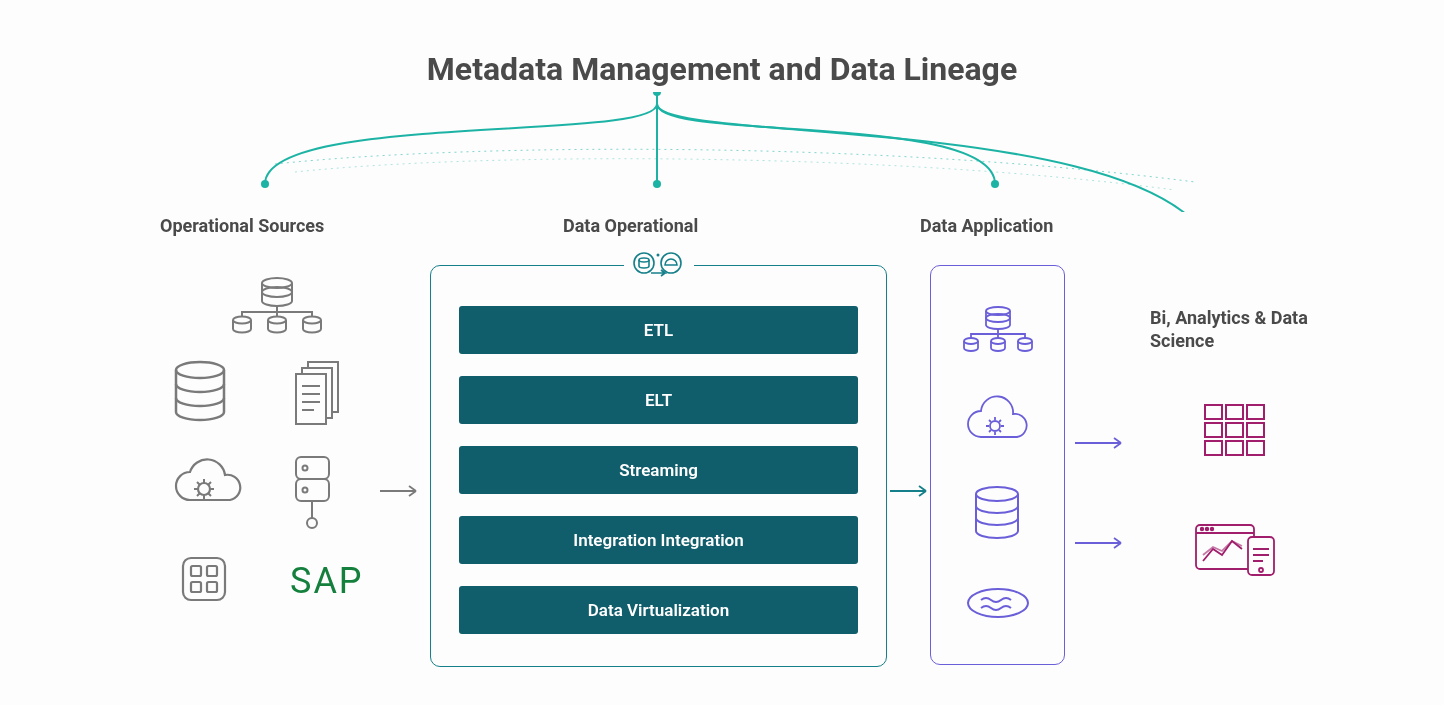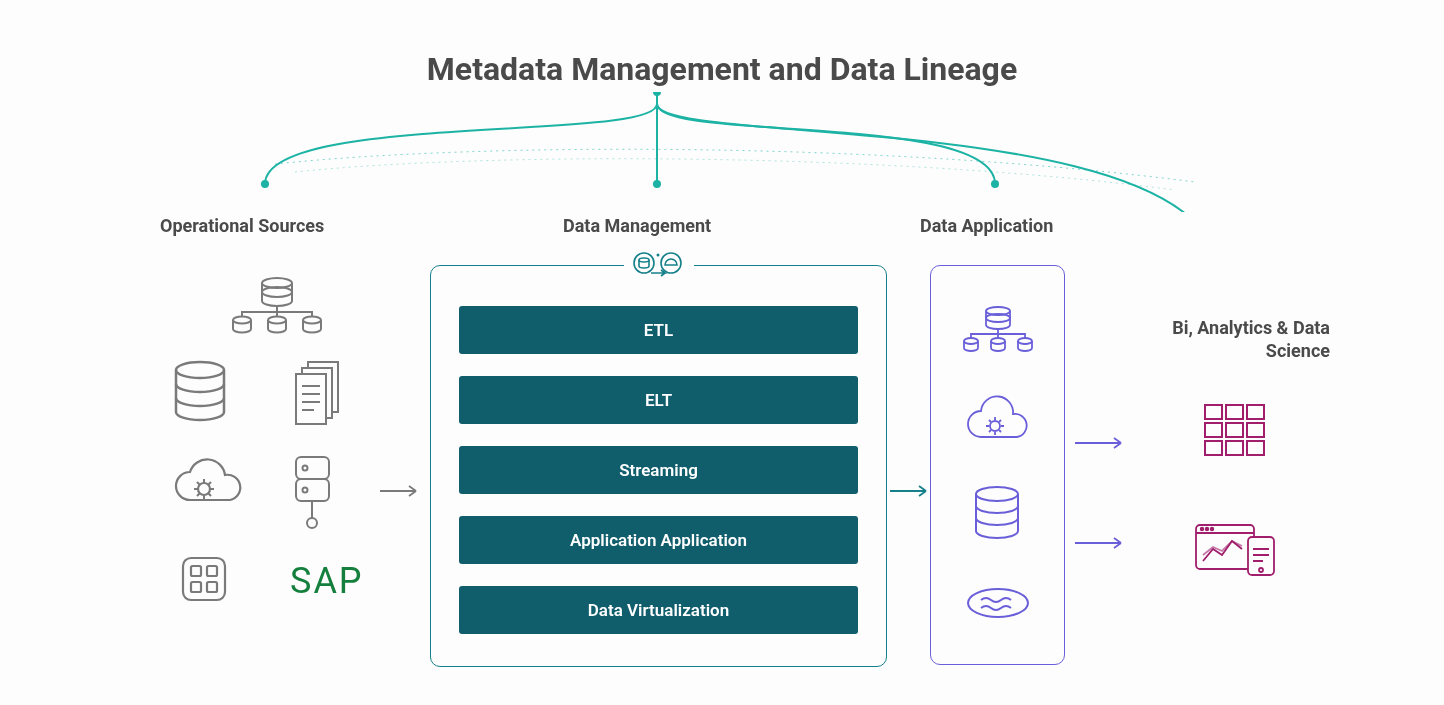--- a/index.html
+++ b/index.html
@@ -2,21 +2,21 @@
 <html><head>
 <meta charset="utf-8">
 <style>
   html,body{margin:0;padding:0;background:#fdfdfd;font-family:"Segoe UI",Roboto,Helvetica,Arial,sans-serif;color:#4a4a4a;}
   .canvas{position:relative;width:1444px;height:705px;margin:0 auto;}
   .title{position:absolute;top:50px;left:0;width:100%;text-align:center;font-size:32px;font-weight:700;color:#4a4a4a;}
   .section-label{position:absolute;font-size:18px;font-weight:700;color:#4a4a4a;}
   .lbl-op{top:215px;left:160px;}
   .lbl-di{top:215px;left:563px;}
   .lbl-dr{top:215px;left:920px;}
-  .lbl-bi{top:316px;left:1150px;width:180px;text-align:right;line-height:1.3;}
+  .lbl-bi{top:306px;left:1150px;width:180px;text-align:left;line-height:1.3;}
   
   .op{position:absolute;left:170px;top:265px;width:210px;height:370px;}
   .op svg{display:block;}
   .op .row{position:absolute;}
   .op .i-db-net{left:60px;top:10px;}
   .op .i-db{left:0px;top:95px;}
   .op .i-docs{left:120px;top:95px;}
   .op .i-cloud-gear{left:0px;top:190px;}
   .op .i-server{left:120px;top:190px;}
   .op .i-app{left:10px;top:290px;}
@@ -65,21 +65,21 @@
     <path d="M 160 80 C 350 60, 750 60, 1040 98" stroke="#1cb3a5" stroke-width="1" stroke-dasharray="2 4" fill="none" opacity="0.35"></path>
 
     <circle class="dot" cx="130" cy="92" r="4"></circle>
     <circle class="dot" cx="522" cy="92" r="4"></circle>
     <circle class="dot" cx="860" cy="92" r="4"></circle>
     <circle class="dot" cx="1085" cy="185" r="4"></circle>
     <circle class="dot" cx="522" cy="0" r="4"></circle>
   </svg>
 
   <div class="section-label lbl-op">Operational Sources</div>
-  <div class="section-label lbl-di">Data Management</div>
+  <div class="section-label lbl-di">Data Operational</div>
   <div class="section-label lbl-dr">Data Application</div>
   <div class="section-label lbl-bi">Bi, Analytics &amp; Data Science</div>
 
   <div class="op">
 
     <div class="row i-db-net">
       <svg width="95" height="60" viewBox="0 0 95 60" fill="none" stroke="#7a7a7a" stroke-width="2">
         <ellipse cx="47" cy="8" rx="15" ry="5"></ellipse>
         <path d="M32 8 v18 a15 5 0 0 0 30 0 V8"></path>
         <ellipse cx="47" cy="17" rx="15" ry="5"></ellipse>
@@ -160,21 +160,21 @@
         <circle cx="42" cy="14" r="10"></circle>
         <path d="M36 16 a5 5 0 0 1 12 0 z"></path>
         <path d="M22 24 h14 l-4 -3 M36 24 l-4 3"></path>
         <circle cx="29" cy="6" r="1.5" fill="#15808a" stroke="none"></circle>
       </svg>
     </div>
     <div class="bars">
       <div class="bar">ETL</div>
       <div class="bar">ELT</div>
       <div class="bar">Streaming</div>
-      <div class="bar">Application Application</div>
+      <div class="bar">Integration Integration</div>
       <div class="bar">Data Virtualization</div>
     </div>
   </div>
 
   <div class="arrow a2">
     <svg width="45" height="14" viewBox="0 0 45 14">
         <path d="M0 7 H36 M36 7 l-7 -5 M36 7 l-7 5" stroke="#15808a" stroke-width="1.8" fill="none"></path>
       </svg>
   </div>
 

